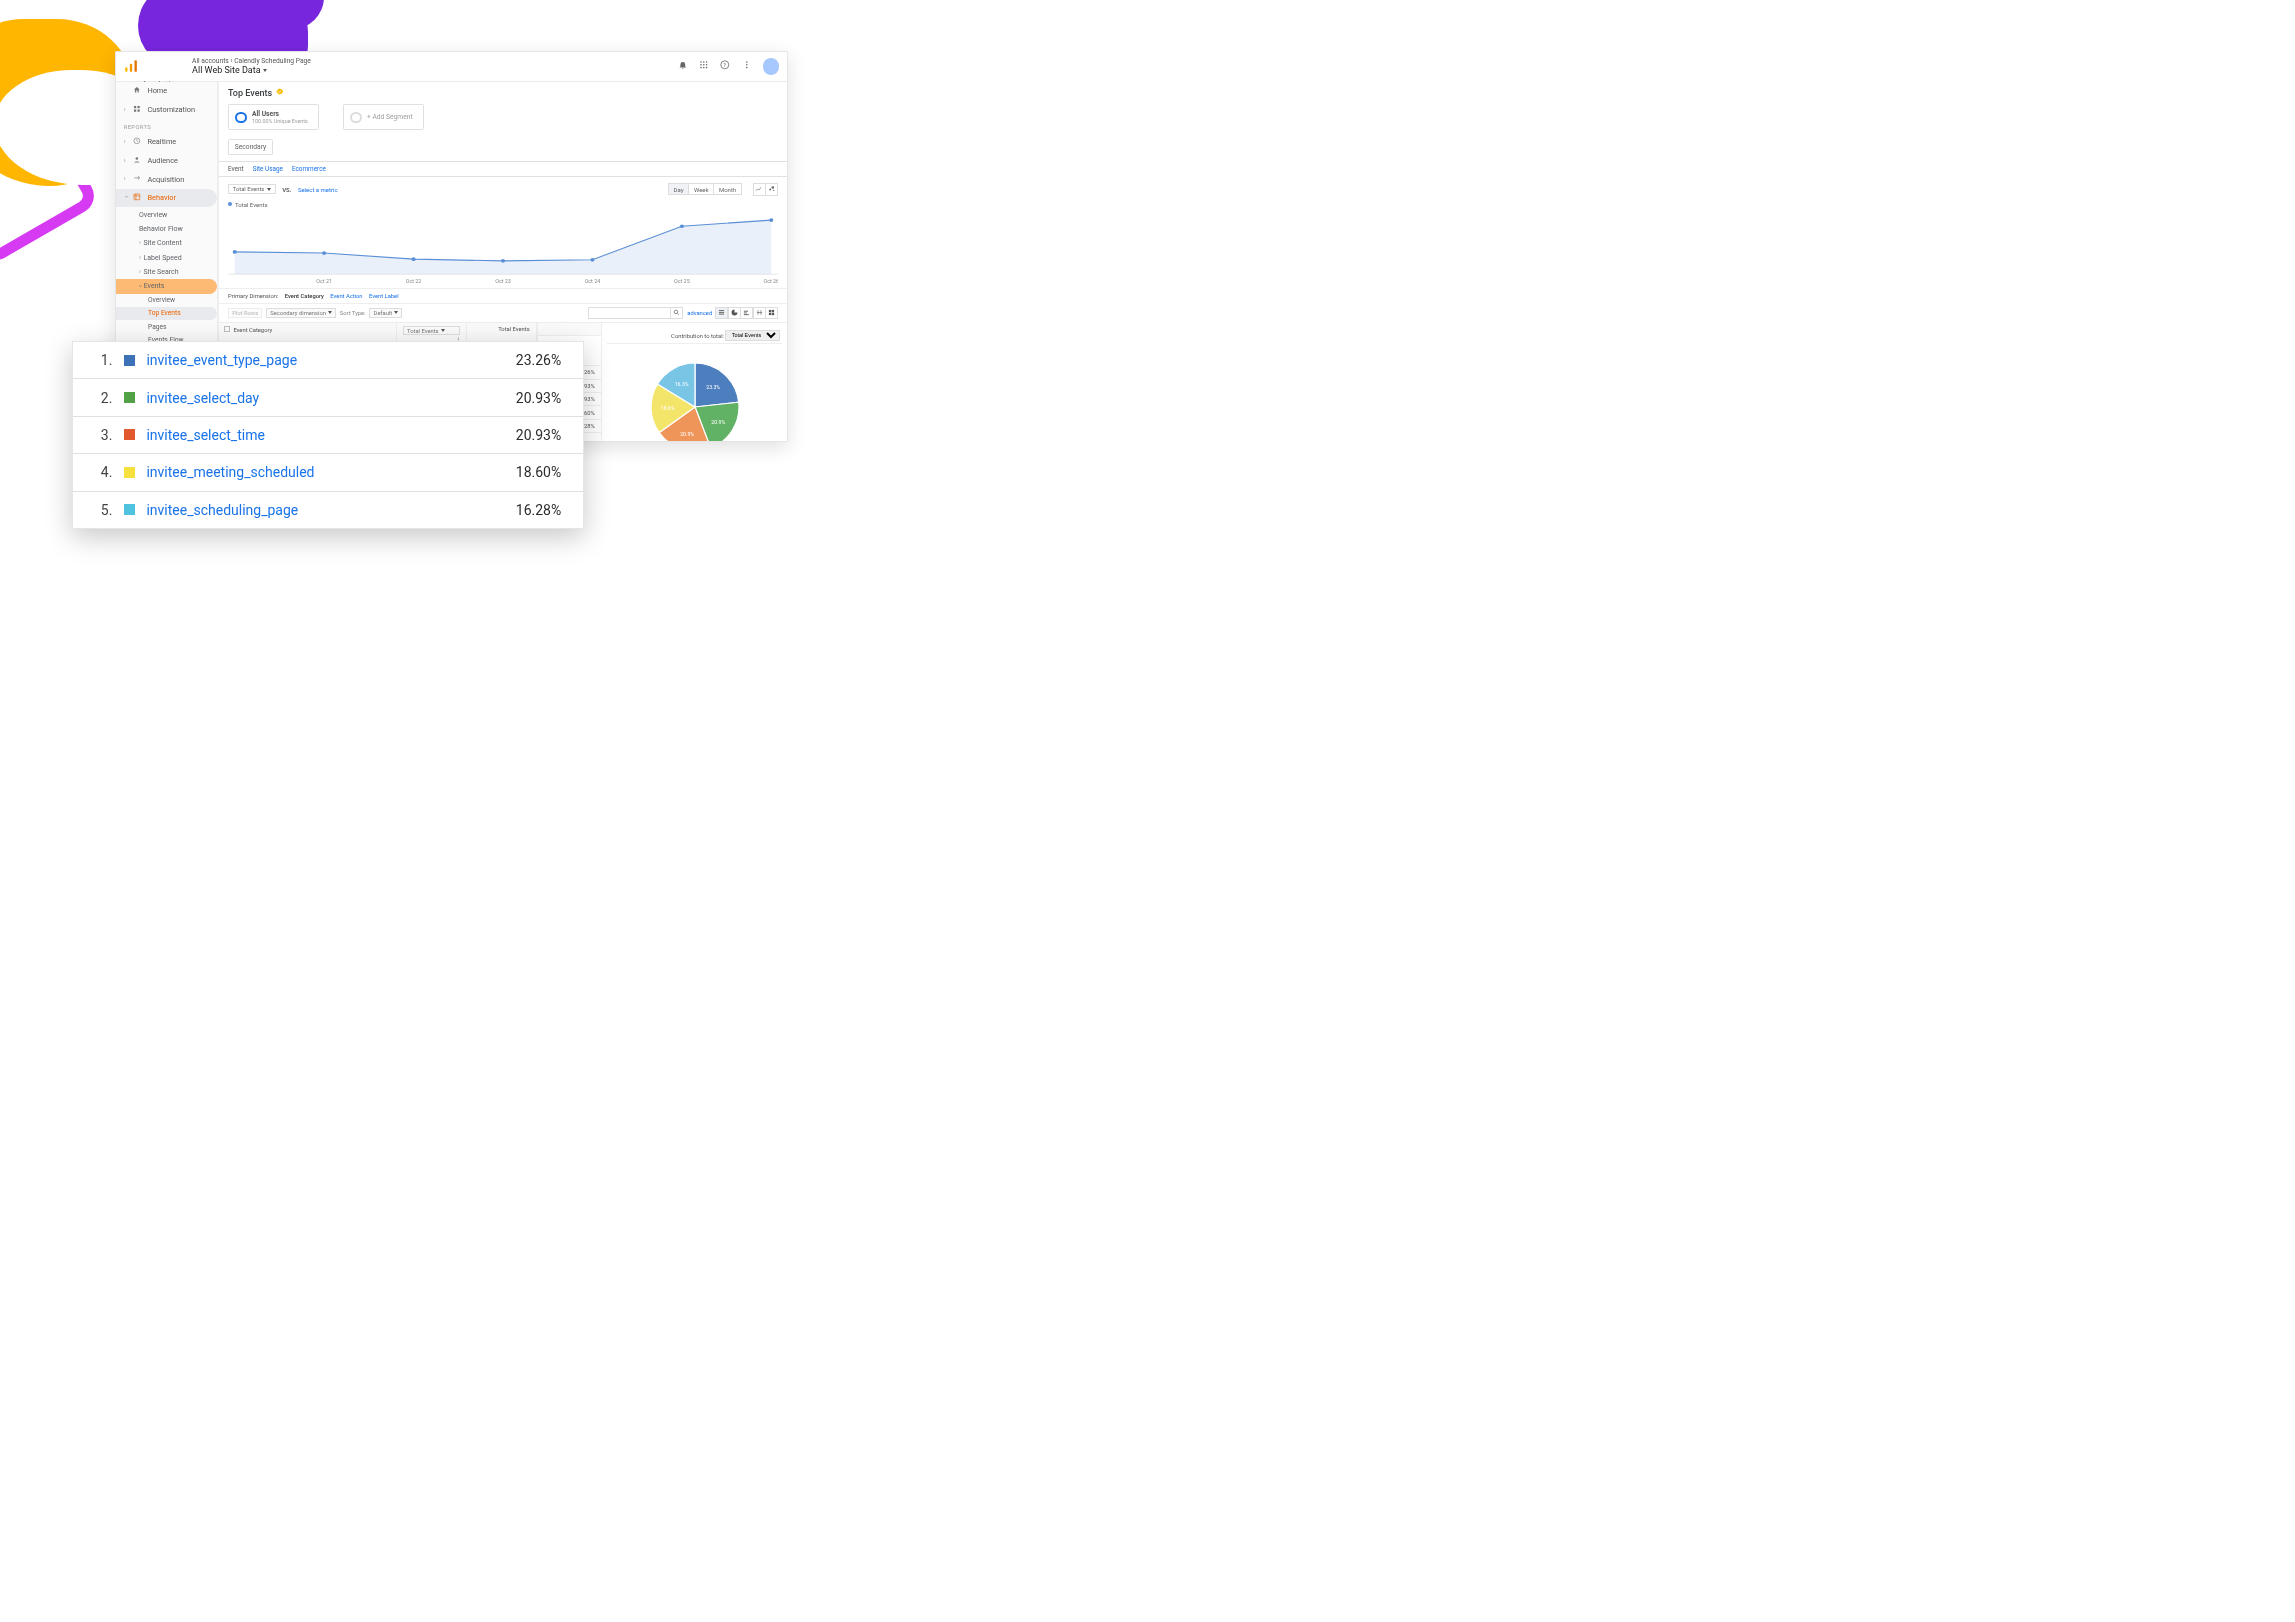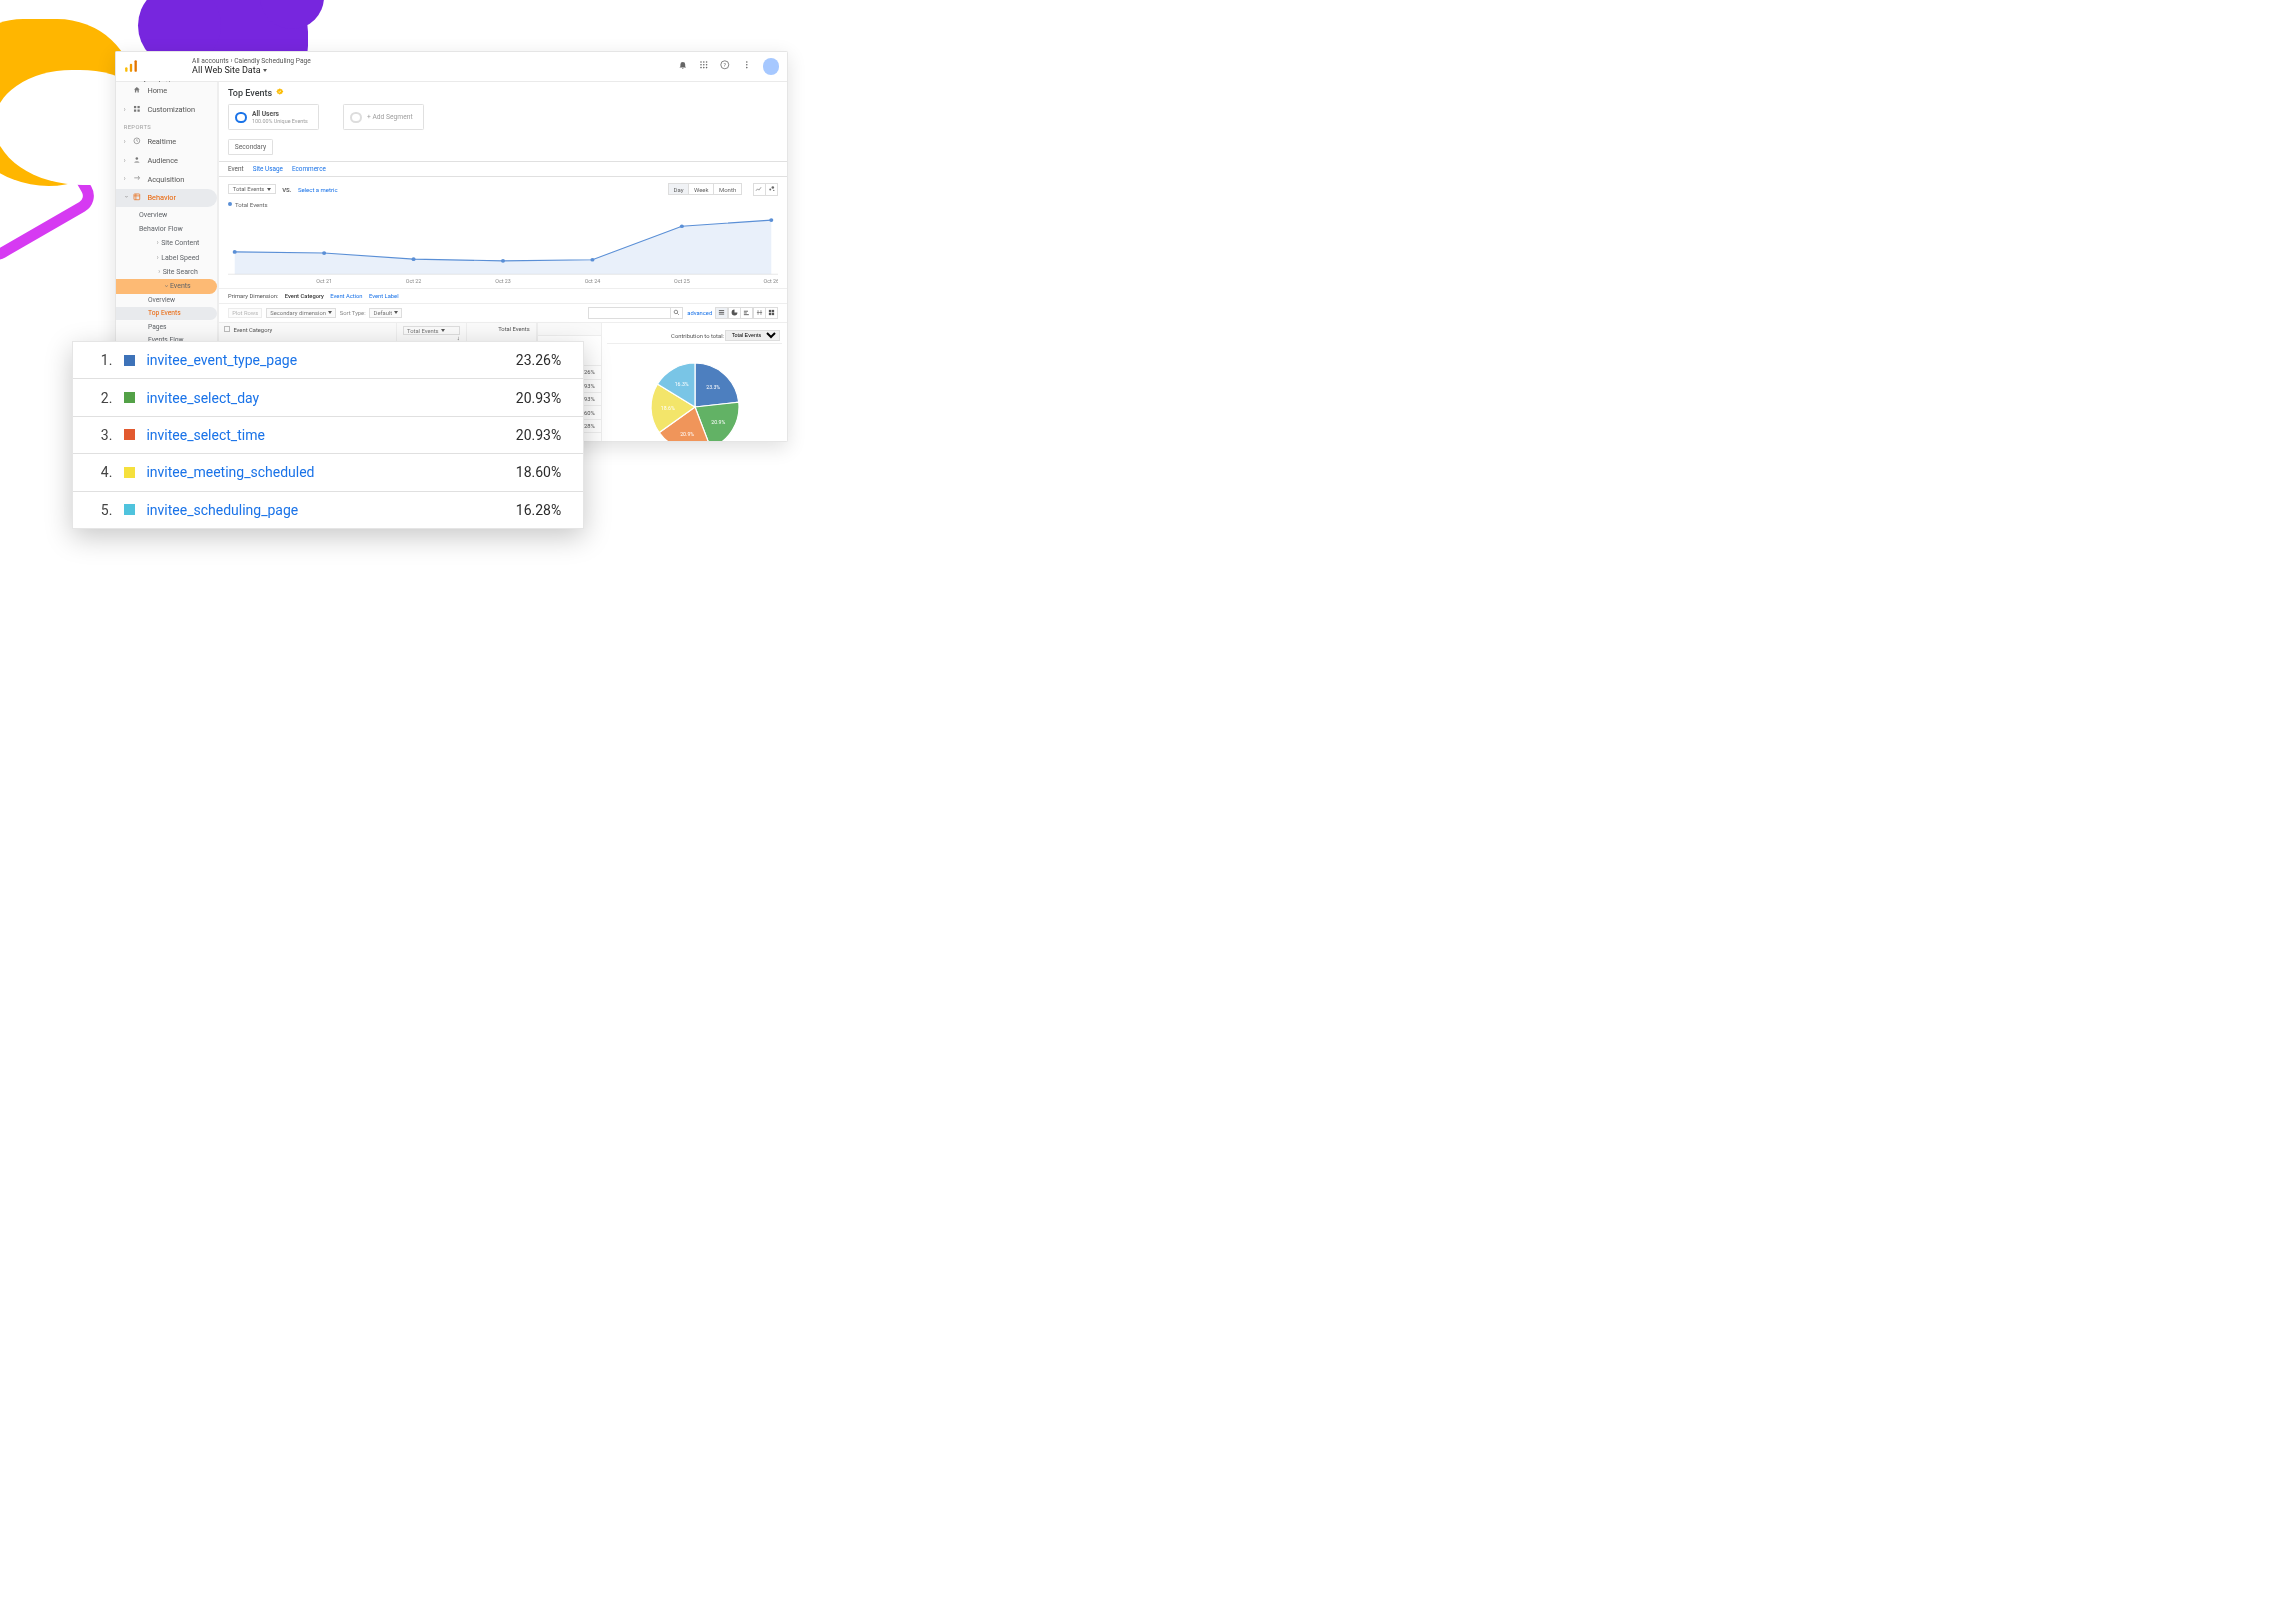--- a/index.html
+++ b/index.html
@@ -71,21 +71,21 @@
     overflow-y:auto;
   }
   .side-item { display:flex; align-items:center; gap:5.1px; padding:4.5px 7.7px; cursor:pointer;}
   .side-item .chev { width:4.5px; color:#999; font-size:6.4px; }
   .side-icon { width:9px; color:#777; }
   .side-header { padding:5.1px 7.7px 2.6px; font-size:5.8px; letter-spacing:0.4px; color:#9e9e9e; }
   .side-item.active { background:#e8eaed; border-radius:0 10.2px 10.2px 0; color:#ea6100; }
   .side-sub { padding-left:23px; font-size:7px; color:#5f6368; padding-top:3.2px; padding-bottom:3.2px; cursor:pointer;}
   .side-sub-sub { padding-left:32px; font-size:6.7px; color:#5f6368; padding-top:2.6px; padding-bottom:2.6px; cursor:pointer;}
   .side-sub-sub.sel { background:#e8eaed; color:#ea6100; border-radius:0 9px 9px 0; }
-  .side-sub-group { padding-left:23px; font-size:7px; color:#5f6368; padding-top:3.2px; padding-bottom:3.2px; display:flex; gap:2.6px; cursor:pointer;justify-content:center;}
+  .side-sub-group { padding-left:23px; font-size:7px; color:#5f6368; padding-top:3.2px; padding-bottom:3.2px; display:flex; gap:2.6px; cursor:pointer;}
 
   
   .main {
     flex:1;
     background:#fff;
     overflow:auto;
     font-size:7px;
     color:#555;
     position:relative;
     border-left:0.6px solid #eee;

